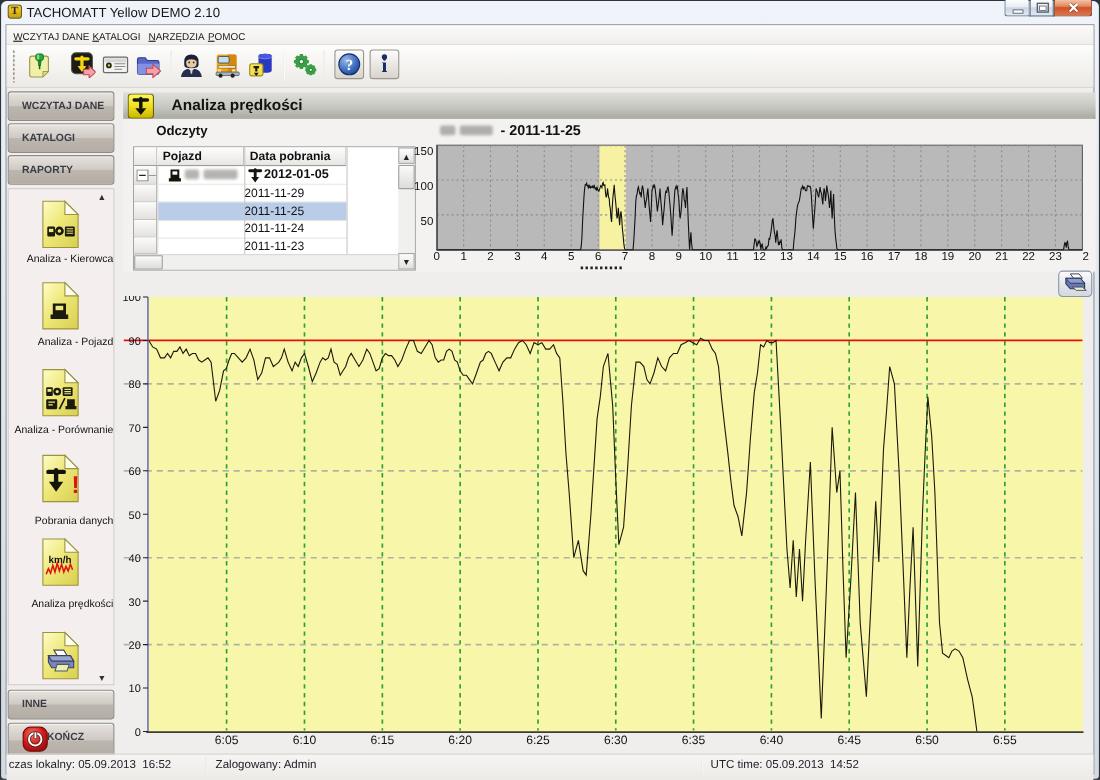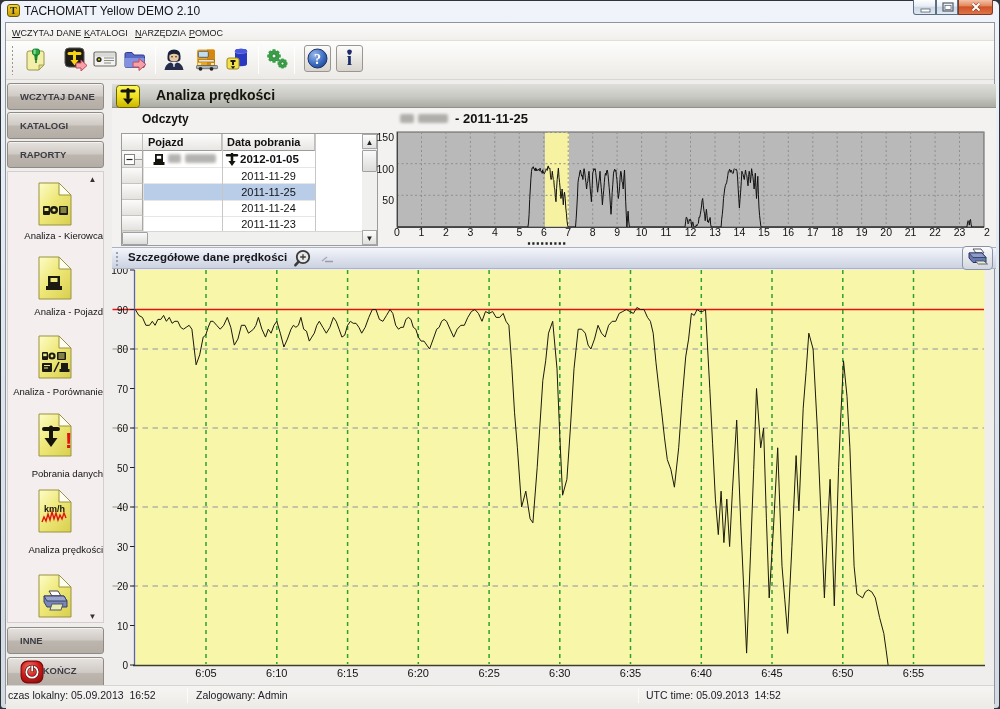--- a/index.html
+++ b/index.html
@@ -45,21 +45,21 @@
  background:linear-gradient(180deg,#dedfda 0%,#c8c9c2 55%,#aaaba2 100%);border-bottom:1px solid #90918a}
 #hdrbar .t{position:absolute;left:44px;top:3px;font-size:14px;font-weight:bold;color:#14140c}
 #whitepanel{position:absolute;left:106px;top:28px;width:884px;height:139px;background:#f3f2f0}
 #odczyty{position:absolute;left:30px;top:4px;font-size:12px;font-weight:bold;color:#111}
 #ovtitle{position:absolute;left:343px;top:3px;font-size:13px;font-weight:bold;color:#111}
 .blur{background:#84827e;filter:blur(1.6px);border-radius:2px;opacity:.6}
 
 #tbl{position:absolute;left:9px;top:25px;width:257px;height:113px;background:#fff;border:1px solid #9c9c9c}
 .th{position:absolute;top:0;height:17px;background:linear-gradient(180deg,#fdfdfd,#e8e6e3);border-right:1px solid #c0bebb;border-bottom:1px solid #9c9c9c;font-size:11px;font-weight:bold;color:#111;padding:2px 0 0 5px}
 .rowsel{position:absolute;left:0;width:21px;height:16px;background:linear-gradient(180deg,#fbfbfa,#e4e2df);border-right:1px solid #a8a8a8;border-bottom:1px solid #c6c4c1}
-.drow{position:absolute;left:100px;width:93px;height:16px;font-size:11px;color:#111;text-align:center;padding-top:2px}
+.drow{position:absolute;left:100px;width:93px;height:16px;font-size:11px;color:#111;text-align:left;padding-top:2px}
 .rline{position:absolute;left:21px;width:172px;height:1px;background:#e8e6e3}
 
 .sb{position:absolute;background:#f0f0ee}
 .sbthumb{position:absolute;background:linear-gradient(180deg,#fafafa,#dcdcda);border:1px solid #a0a0a0;border-radius:1px}
 .sbbtn{position:absolute;background:linear-gradient(180deg,#fdfdfd,#e0e0de);border:1px solid #a8a8a8;color:#444;text-align:center}
 
 #dethdr{position:absolute;left:106px;top:167px;width:884px;height:22px;
  background:linear-gradient(180deg,#f4f6fa 0%,#dfe3ee 50%,#ccd2e2 100%);border:1px solid #aab2c4;border-left:none;border-right:none}
 #dethdr .t{position:absolute;left:16px;top:3px;font-size:11.5px;font-weight:bold;color:#16161c}
 
@@ -379,31 +379,20 @@
  <div class="sb" style="left:240px;top:0;width:15px;height:111px"></div>
  <div class="sbbtn" style="left:240px;top:0;width:15px;height:15px;font-size:8px;line-height:15px;color:#222">▲</div>
  <div class="sbthumb" style="left:240px;top:16px;width:15px;height:22px"></div>
  <div class="sbbtn" style="left:240px;top:96px;width:15px;height:15px;font-size:8px;line-height:15px;color:#222">▼</div>
 
  <div class="sb" style="left:0;top:97px;width:240px;height:14px;border-top:1px solid #d8d6d2"></div>
  <div class="sbthumb" style="left:0;top:98px;width:26px;height:13px"></div>
 </div>
 
   </div>
-  <div id="dethdr">
-        <div class="t">Szczegółowe dane prędkości</div>
-        <div style="position:absolute;left:3px;top:3px;width:4px;height:16px;background-image:radial-gradient(circle,#9aa2b4 0.9px,transparent 1px);background-size:4px 4px"></div>
-<svg style="position:absolute;left:180px;top:0" width="44" height="22" viewBox="0 0 44 22">
- <circle cx="11" cy="9" r="6.2" fill="#e8e8e4" stroke="#3a3a3a" stroke-width="1.8"></circle>
- <path d="M8.2 9 h5.6 M11 6.2 v5.6" stroke="#3a3a3a" stroke-width="1.3"></path>
- <path d="M6.6 13.6 L3.4 17.2" stroke="#3a3a3a" stroke-width="2.6" stroke-linecap="round"></path>
- <path d="M30 13 l5 -4" stroke="#aab" stroke-width="1.5"></path>
- <path d="M33 13.5 h8" stroke="#99a" stroke-width="1.5"></path>
-</svg>
-</div>
   <div style="position:absolute;left:956px;top:166px;width:31px;height:24px;border:1px solid #8a94a8;border-radius:4px;background:linear-gradient(180deg,#fbfbfc,#d2d6de)">
  <svg width="29" height="22" viewBox="0 0 29 22">
   <path d="M10 2 h8 l3 4 h-8 Z" fill="#fff" stroke="#445" stroke-width="0.9"></path>
   <path d="M6 6 h13 l4 4.5 v5 h-13 l-4 -4.5 Z" fill="#6878b0" stroke="#2c3460"></path>
   <path d="M6 6 h13 l4 4.5 h-13 Z" fill="#8e9cc8" stroke="#2c3460" stroke-width="0.8"></path>
   <path d="M12 14 h9 l3.5 3 h-9 Z" fill="#e6eec8" stroke="#446" stroke-width="0.8"></path>
   <circle cx="21.5" cy="12.5" r="0.9" fill="#2a5"></circle>
  </svg>
 </div>
 

